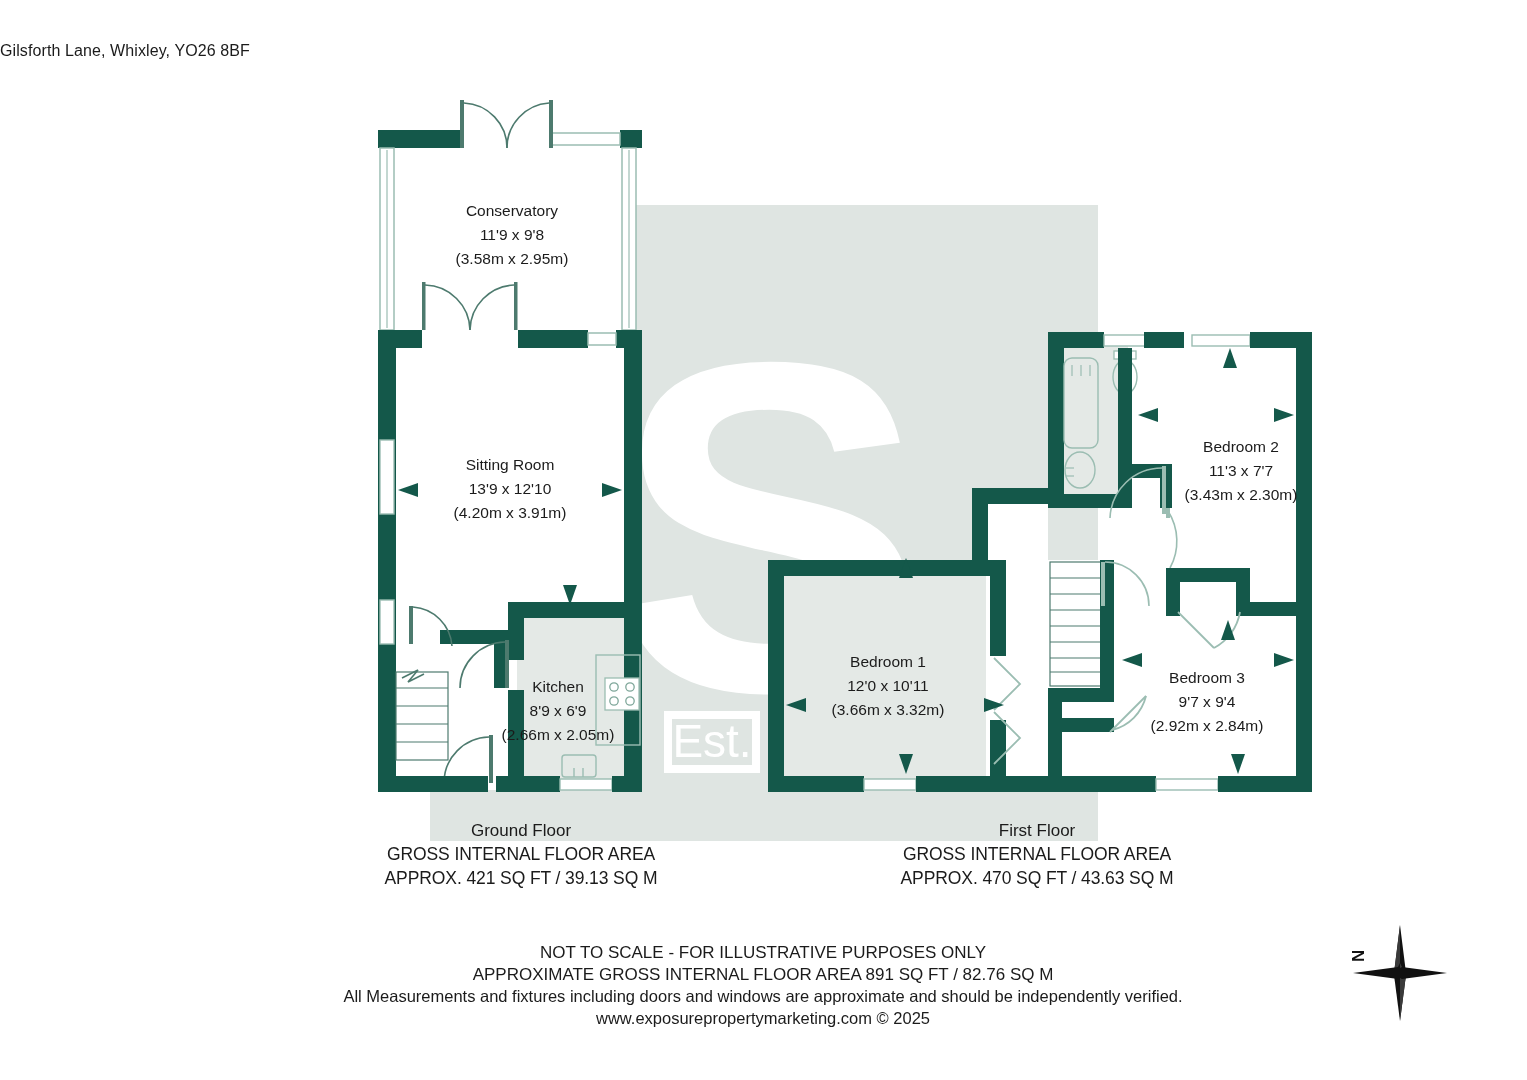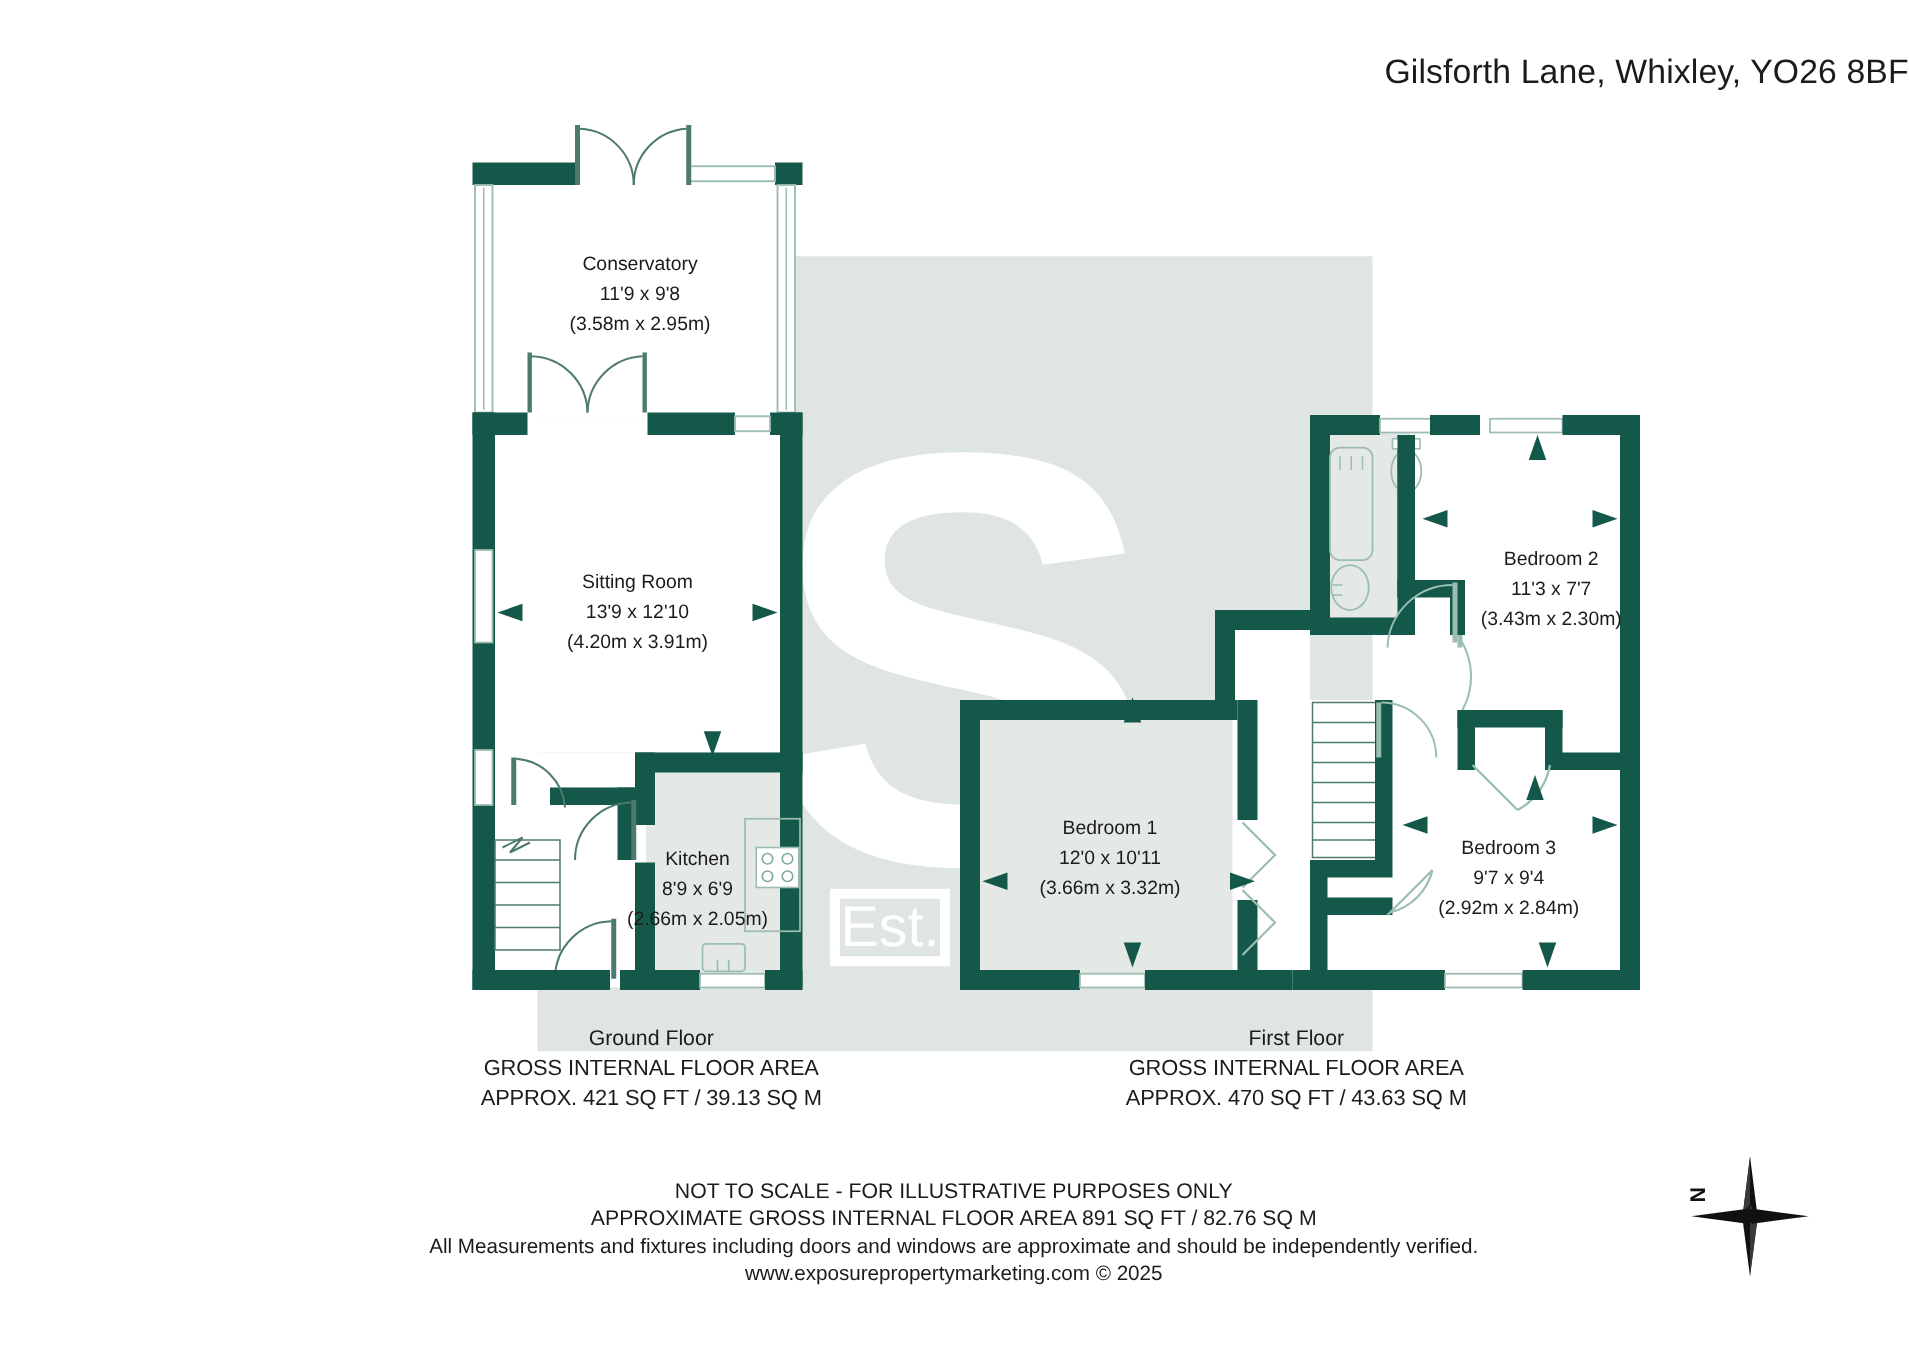--- a/index.html
+++ b/index.html
@@ -20,22 +20,22 @@
     position: absolute;
     left: 0; top: 0;
     width: 1527px;
     height: 1080px;
   }
   .page-title {
     position: absolute;
     left: 0;
     top: 42px;
     width: 1527px;
-    text-align: right;
-    font-size: 27px;
+    text-align: left;
+    font-size: 16px;
     letter-spacing: 0.1px;
     color: #1b1b1b;
   }
   svg.plan {
     position: absolute;
     left: 0; top: 0;
   }
   .rm-name  { font-family: "Liberation Sans", sans-serif; font-size: 15.5px; fill: #1b1b1b; text-anchor: middle; }
   .rm-dim   { font-family: "Liberation Sans", sans-serif; font-size: 15.5px; fill: #1b1b1b; text-anchor: middle; }
   .floor-name { font-family: "Liberation Sans", sans-serif; font-size: 17px; fill: #1b1b1b; text-anchor: middle; }

